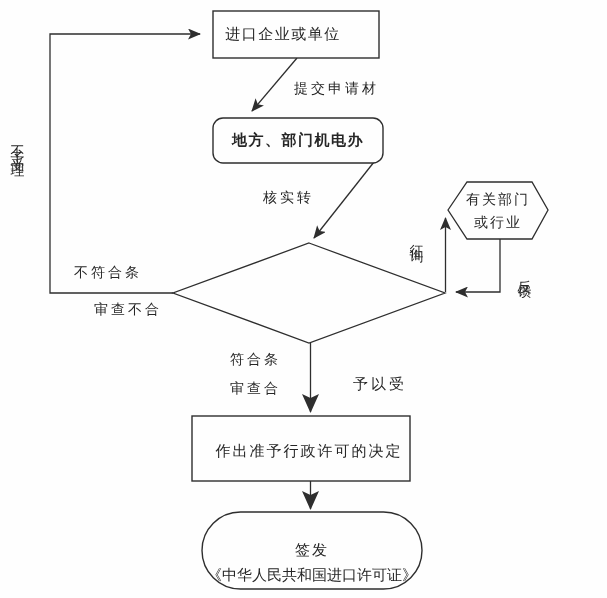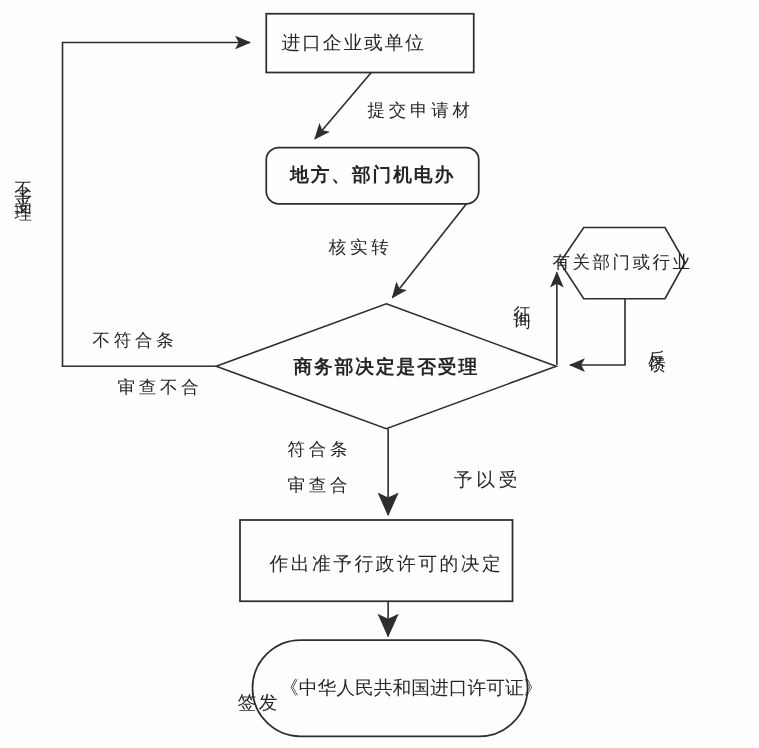--- a/index.html
+++ b/index.html
@@ -4,29 +4,29 @@
 <style>
   html,body{margin:0;padding:0;background:#fff;}
   #stage{
     position:relative;width:607px;height:598px;background:#fefefe;
     font-family:"DejaVu Sans","Liberation Sans",sans-serif;
     color:#222;overflow:hidden;
   }
   #wires{position:absolute;left:0;top:0;width:607px;height:598px;}
   .lbl{position:absolute;white-space:nowrap;color:#262626;}
   .node-lbl{display:flex;align-items:center;justify-content:center;text-align:center;}
-  .col{flex-direction:row;}
+  .col{flex-direction:column;}
   .fs15{font-size:15px;letter-spacing:1.5px;}
   .fs14{font-size:14px;letter-spacing:3px;}
   .bold{font-weight:bold;}
   .vert{
     writing-mode:vertical-rl;text-orientation:upright;
     font-size:14px;letter-spacing:5px;
   }
-  .tight{letter-spacing:0;}
+  .tight{letter-spacing:0;font-family:Liberation Serif, serif;}
 </style>
 </head>
 <body>
 
 <div id="stage">
 
   <svg id="wires" viewBox="0 0 607 598" xmlns="http://www.w3.org/2000/svg">
     <defs>
       <marker id="arr" markerUnits="userSpaceOnUse" markerWidth="13" markerHeight="11" refX="12" refY="5.5" orient="auto">
         <path d="M0,0 L13,5.5 L0,11 L3,5.5 Z" fill="#2e2e2e"></path>
@@ -49,21 +49,20 @@
     <polygon points="309,243 445,293 309,343 173,293" fill="#fefefe" stroke="#2e2e2e" stroke-width="1.3"></polygon>
     <polygon points="448,210 467,182 532,182 548,210 532,239 467,239" fill="#fefefe" stroke="#2e2e2e" stroke-width="1.3"></polygon>
     <rect x="192" y="416" width="218" height="65" fill="#fefefe" stroke="#2e2e2e" stroke-width="1.4"></rect>
     <rect x="202" y="512" width="220" height="77" rx="38.5" fill="#fefefe" stroke="#2e2e2e" stroke-width="1.4"></rect>
   </svg>
 
   <div class="lbl node-lbl fs15" style="left:213px;top:11px;width:140px;height:47px;">进口企业或单位</div>
 
   <div class="lbl node-lbl fs15" style="left:213px;top:118px;width:170px;height:45px;font-weight:bold;">地方、部门机电办</div>
 
-  <div class="lbl node-lbl fs15 bold" style="left:173px;top:243px;width:272px;height:100px;">商务部决定是否受理</div>
 
   <div class="lbl node-lbl col" style="left:448px;top:182px;width:100px;height:57px;font-size:14px;letter-spacing:2px;line-height:1.6;">
     <span>有关部门</span>
     <span>或行业</span>
   </div>
 
   <div class="lbl node-lbl fs15" style="left:200px;top:416px;width:218px;height:70px;letter-spacing:2px;text-align:right;">作出准予行政许可的决定</div>
 
   <div class="lbl node-lbl col" style="left:202px;top:512px;width:220px;height:77px;font-size:15px;line-height:1.65;">
     <span style="letter-spacing:2px;margin-top:24px;">签发</span>
@@ -81,15 +80,15 @@
   <div class="lbl vert" style="left:9px;top:134px;letter-spacing:6px;">不予受理</div>
 
   <div class="lbl fs14" style="left:74px;top:264px;">不符合条</div>
 
   <div class="lbl fs14" style="left:78px;top:301px;margin-left:16px;">审查不合</div>
 
   <div class="lbl fs14" style="left:230px;top:351px;">符合条</div>
 
   <div class="lbl fs14" style="left:230px;top:380px;">审查合</div>
 
-  <div class="lbl fs14" style="left:353px;top:375px;font-size:15px;margin-left:10px;">予以受</div>
+  <div class="lbl fs14" style="left:353px;top:375px;font-size:15px;">予以受</div>
 
 </div>
 
 </body></html>

